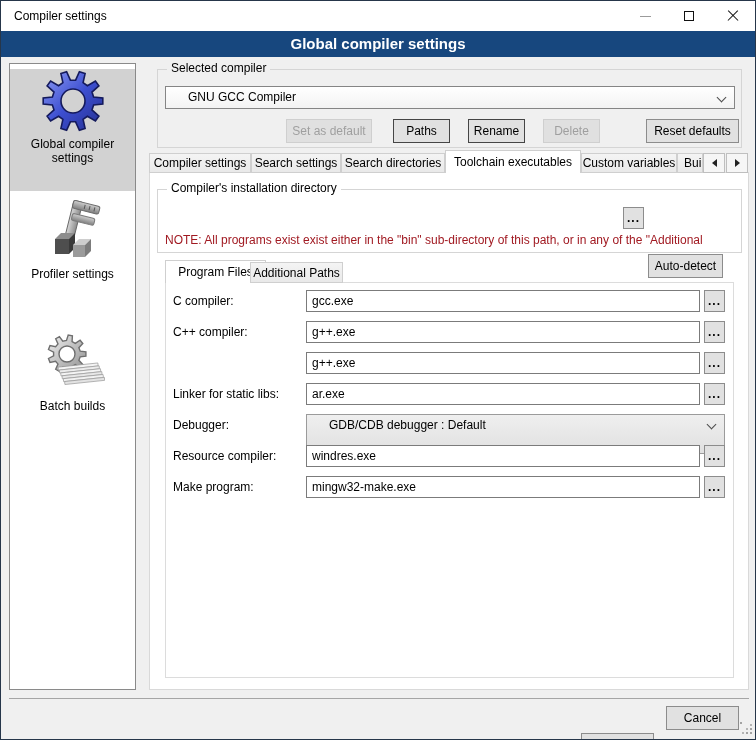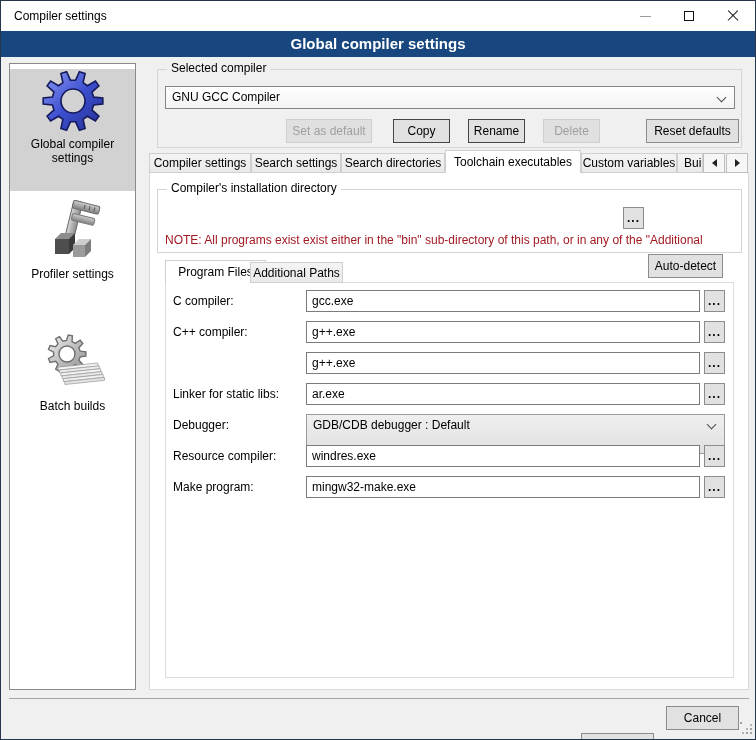--- a/index.html
+++ b/index.html
@@ -33,21 +33,21 @@
   .side-item .lbl { display:block; padding:0 4px 10px 4px; line-height:14px; }
   .si-0 { height:122px; } .si-0 .ic { margin-top:5px; }
   .si-1 { height:116px; } .si-2 { height:122px; padding-top:8px; }
 
   
   .group { position:absolute; border:1px solid #d5d5d5; }
   .group-label { position:absolute; padding:0 4px; font-size:12px; line-height:13px; }
 
   
   .combo { position:absolute; height:23px; border:1px solid #858585;
-           background:linear-gradient(#ffffff,#f3f3f3); line-height:21px; padding:0 6px; }
+           background:linear-gradient(#ffffff,#f3f3f3); line-height:21px; padding:0 22px; }
   .combo.gray { background:linear-gradient(#efefef,#e0e0e0); border-color:#9b9b9b; }
   .chev { position:absolute; right:9px; top:7px; width:7px; height:7px;
           border-right:1.4px solid #4c4c4c; border-bottom:1.4px solid #4c4c4c; transform:rotate(45deg); }
 
   
   .btn { position:absolute; height:24px; background:#e1e1e1; border:1px solid #8c8c8c;
          font-family:"Liberation Sans", sans-serif; font-size:12px; text-align:center; line-height:22px; }
   .btn.dark { border-color:#454545; }
   .btn.disabled { background:#e0e0e0; border-color:#cfcfcf; color:#9f9f9f; }
   .btn.small { width:21px; height:22px; line-height:16px; font-weight:bold; letter-spacing:1px; }
@@ -173,21 +173,21 @@
     </div>
   </div>
 
   <div class="group" style="left:156px; top:68px; width:585px; height:79px;"></div>
   <span class="group-label" style="left:166px; top:61px; background:#f0f0f0;">Selected compiler</span>
   <div class="combo" style="left:164px; top:85px; width:570px;">
     <span>GNU GCC Compiler</span>
     <span class="chev"></span>
   </div>
   <button class="btn disabled" style="left:285px; top:118px; width:86px;">Set as default</button>
-  <button class="btn dark" style="left:392px; top:118px; width:57px;">Copy</button>
+  <button class="btn dark" style="left:392px; top:118px; width:57px;">Paths</button>
   <button class="btn dark" style="left:467px; top:118px; width:57px;">Rename</button>
   <button class="btn disabled" style="left:542px; top:118px; width:57px;">Delete</button>
   <button class="btn" style="left:645px; top:118px; width:93px;">Reset defaults</button>
 
   <div class="tab outer" style="left:148px; width:102px;">Compiler settings</div>
   <div class="tab outer" style="left:250px; width:90px;">Search settings</div>
   <div class="tab outer" style="left:340px; width:104px;">Search directories</div>
   <div class="tab outer active" style="left:444px; width:136px;">Toolchain executables</div>
   <div class="tab outer" style="left:580px; width:96px;">Custom variables</div>
   <div class="tab outer" style="left:676px; width:26px; text-align:left; padding-left:6px;">Build</div>

